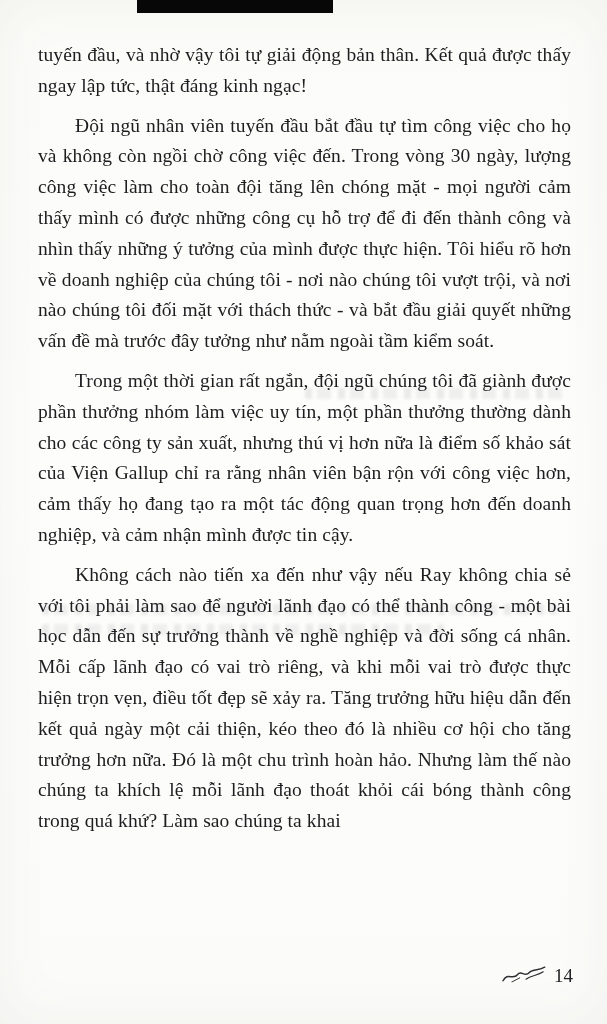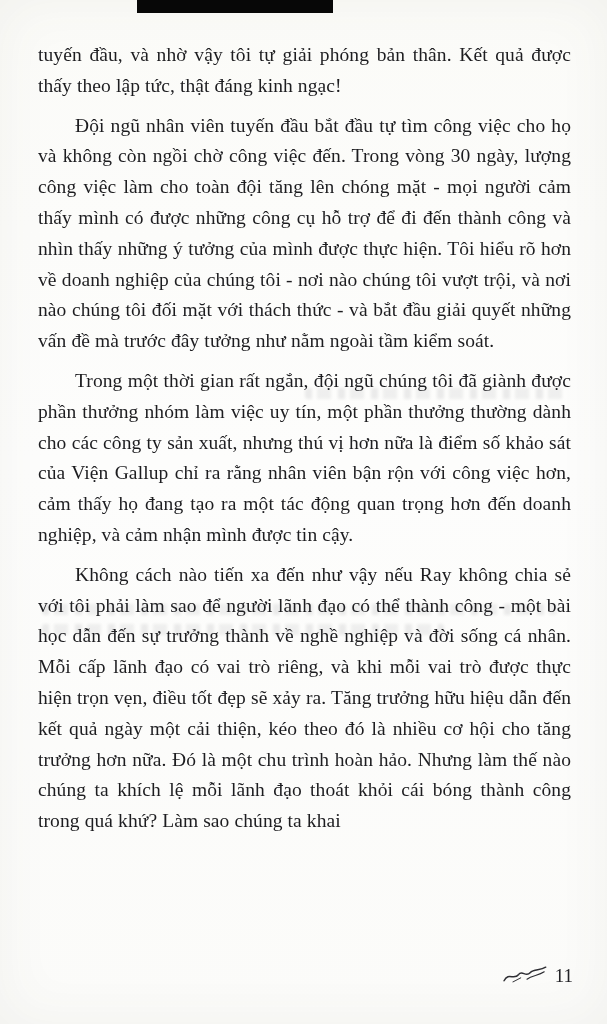--- a/index.html
+++ b/index.html
@@ -86,21 +86,21 @@
   }
 </style>
 </head>
 <body>
 
 <div class="scan-page">
 
   <div class="scan-strip"></div>
 
   <div class="text-block">
-    <p class="no-indent">tuyến đầu, và nhờ vậy tôi tự giải phóng bản thân. Kết quả được thấy theo lập tức, thật đáng kinh ngạc!</p>
+    <p class="no-indent">tuyến đầu, và nhờ vậy tôi tự giải động bản thân. Kết quả được thấy ngay lập tức, thật đáng kinh ngạc!</p>
     <p>Đội ngũ nhân viên tuyến đầu bắt đầu tự tìm công việc cho họ và không còn ngồi chờ công việc đến. Trong vòng 30 ngày, lượng công việc làm cho toàn đội tăng lên chóng mặt - mọi người cảm thấy mình có được những công cụ hỗ trợ để đi đến thành công và nhìn thấy những ý tưởng của mình được thực hiện. Tôi hiểu rõ hơn về doanh nghiệp của chúng tôi - nơi nào chúng tôi vượt trội, và nơi nào chúng tôi đối mặt với thách thức - và bắt đầu giải quyết những vấn đề mà trước đây tưởng như nằm ngoài tầm kiểm soát.</p>
     <p>Trong một thời gian rất ngắn, đội ngũ chúng tôi đã giành được phần thưởng nhóm làm việc uy tín, một phần thưởng thường dành cho các công ty sản xuất, nhưng thú vị hơn nữa là điểm số khảo sát của Viện Gallup chỉ ra rằng nhân viên bận rộn với công việc hơn, cảm thấy họ đang tạo ra một tác động quan trọng hơn đến doanh nghiệp, và cảm nhận mình được tin cậy.</p>
     <p>Không cách nào tiến xa đến như vậy nếu Ray không chia sẻ với tôi phải làm sao để người lãnh đạo có thể thành công - một bài học dẫn đến sự trưởng thành về nghề nghiệp và đời sống cá nhân. Mỗi cấp lãnh đạo có vai trò riêng, và khi mỗi vai trò được thực hiện trọn vẹn, điều tốt đẹp sẽ xảy ra. Tăng trưởng hữu hiệu dẫn đến kết quả ngày một cải thiện, kéo theo đó là nhiều cơ hội cho tăng trưởng hơn nữa. Đó là một chu trình hoàn hảo. Nhưng làm thế nào chúng ta khích lệ mỗi lãnh đạo thoát khỏi cái bóng thành công trong quá khứ? Làm sao chúng ta khai</p>
   </div>
 
   <div class="bleed bleed-a">
     <div class="bleed-row"></div>
   </div>
   <div class="bleed bleed-b">
     <div class="bleed-row"></div>
@@ -108,16 +108,16 @@
   </div>
 
   <div class="folio">
     <span class="scribble">
       <svg width="46" height="20" viewBox="0 0 52 22" aria-hidden="true">
         <path d="M2 17 C 8 7, 13 18, 19 11 C 23 6, 27 15, 32 10 C 37 5, 43 9, 50 5" fill="none" stroke="#2e2e33" stroke-width="1.7" stroke-linecap="round"></path>
         <path d="M28 17 C 34 13, 41 14, 48 10" fill="none" stroke="#2e2e33" stroke-width="1.3" stroke-linecap="round"></path>
         <path d="M12 19 L 21 15" fill="none" stroke="#2e2e33" stroke-width="1.1" stroke-linecap="round"></path>
       </svg>
     </span>
-    <span class="folio-number">11</span>
+    <span class="folio-number">14</span>
   </div>
 
 </div>
 
 </body></html>

